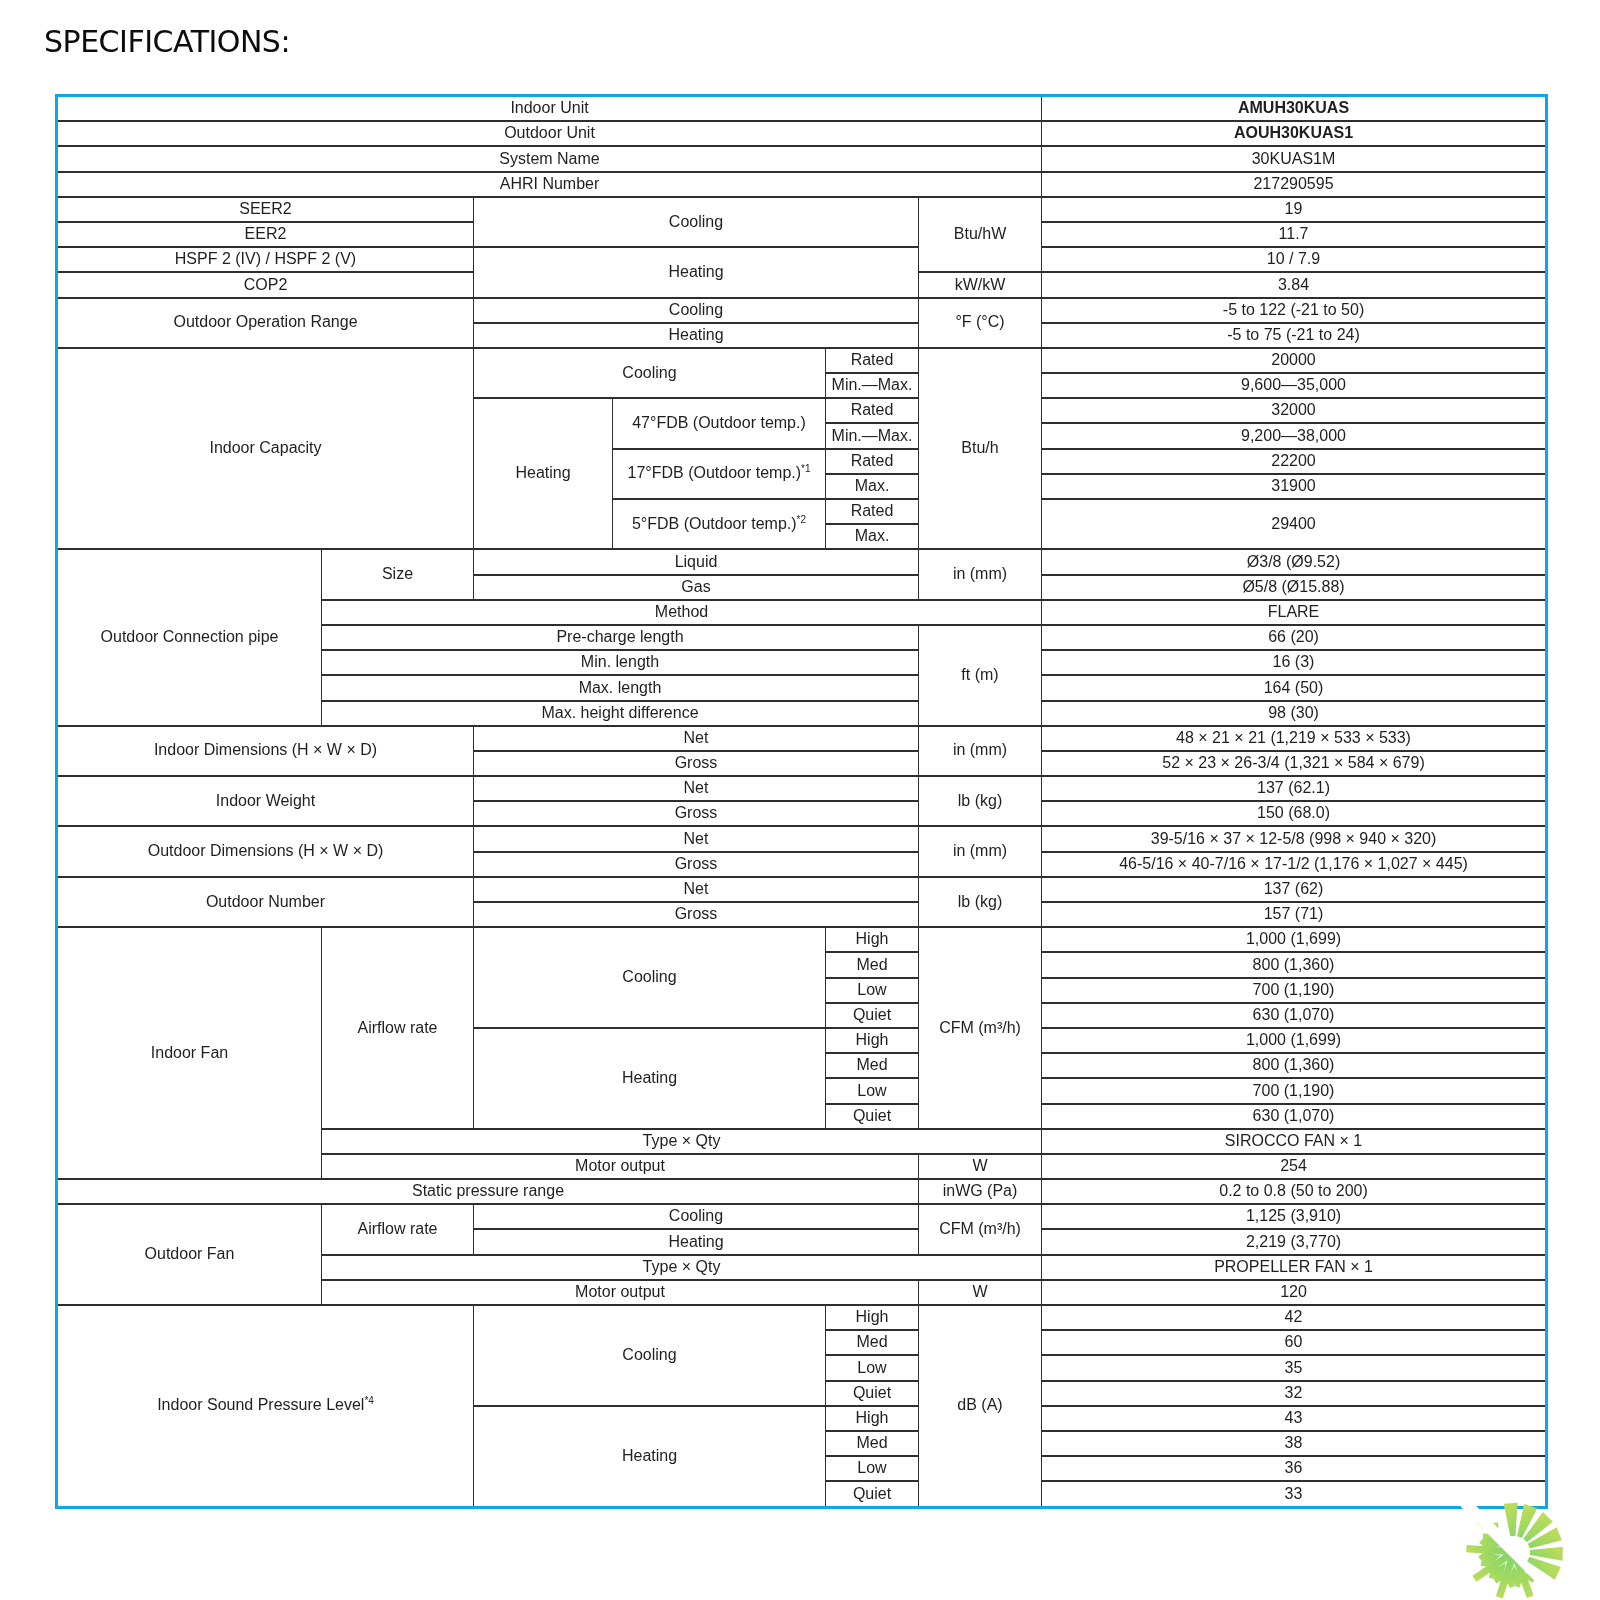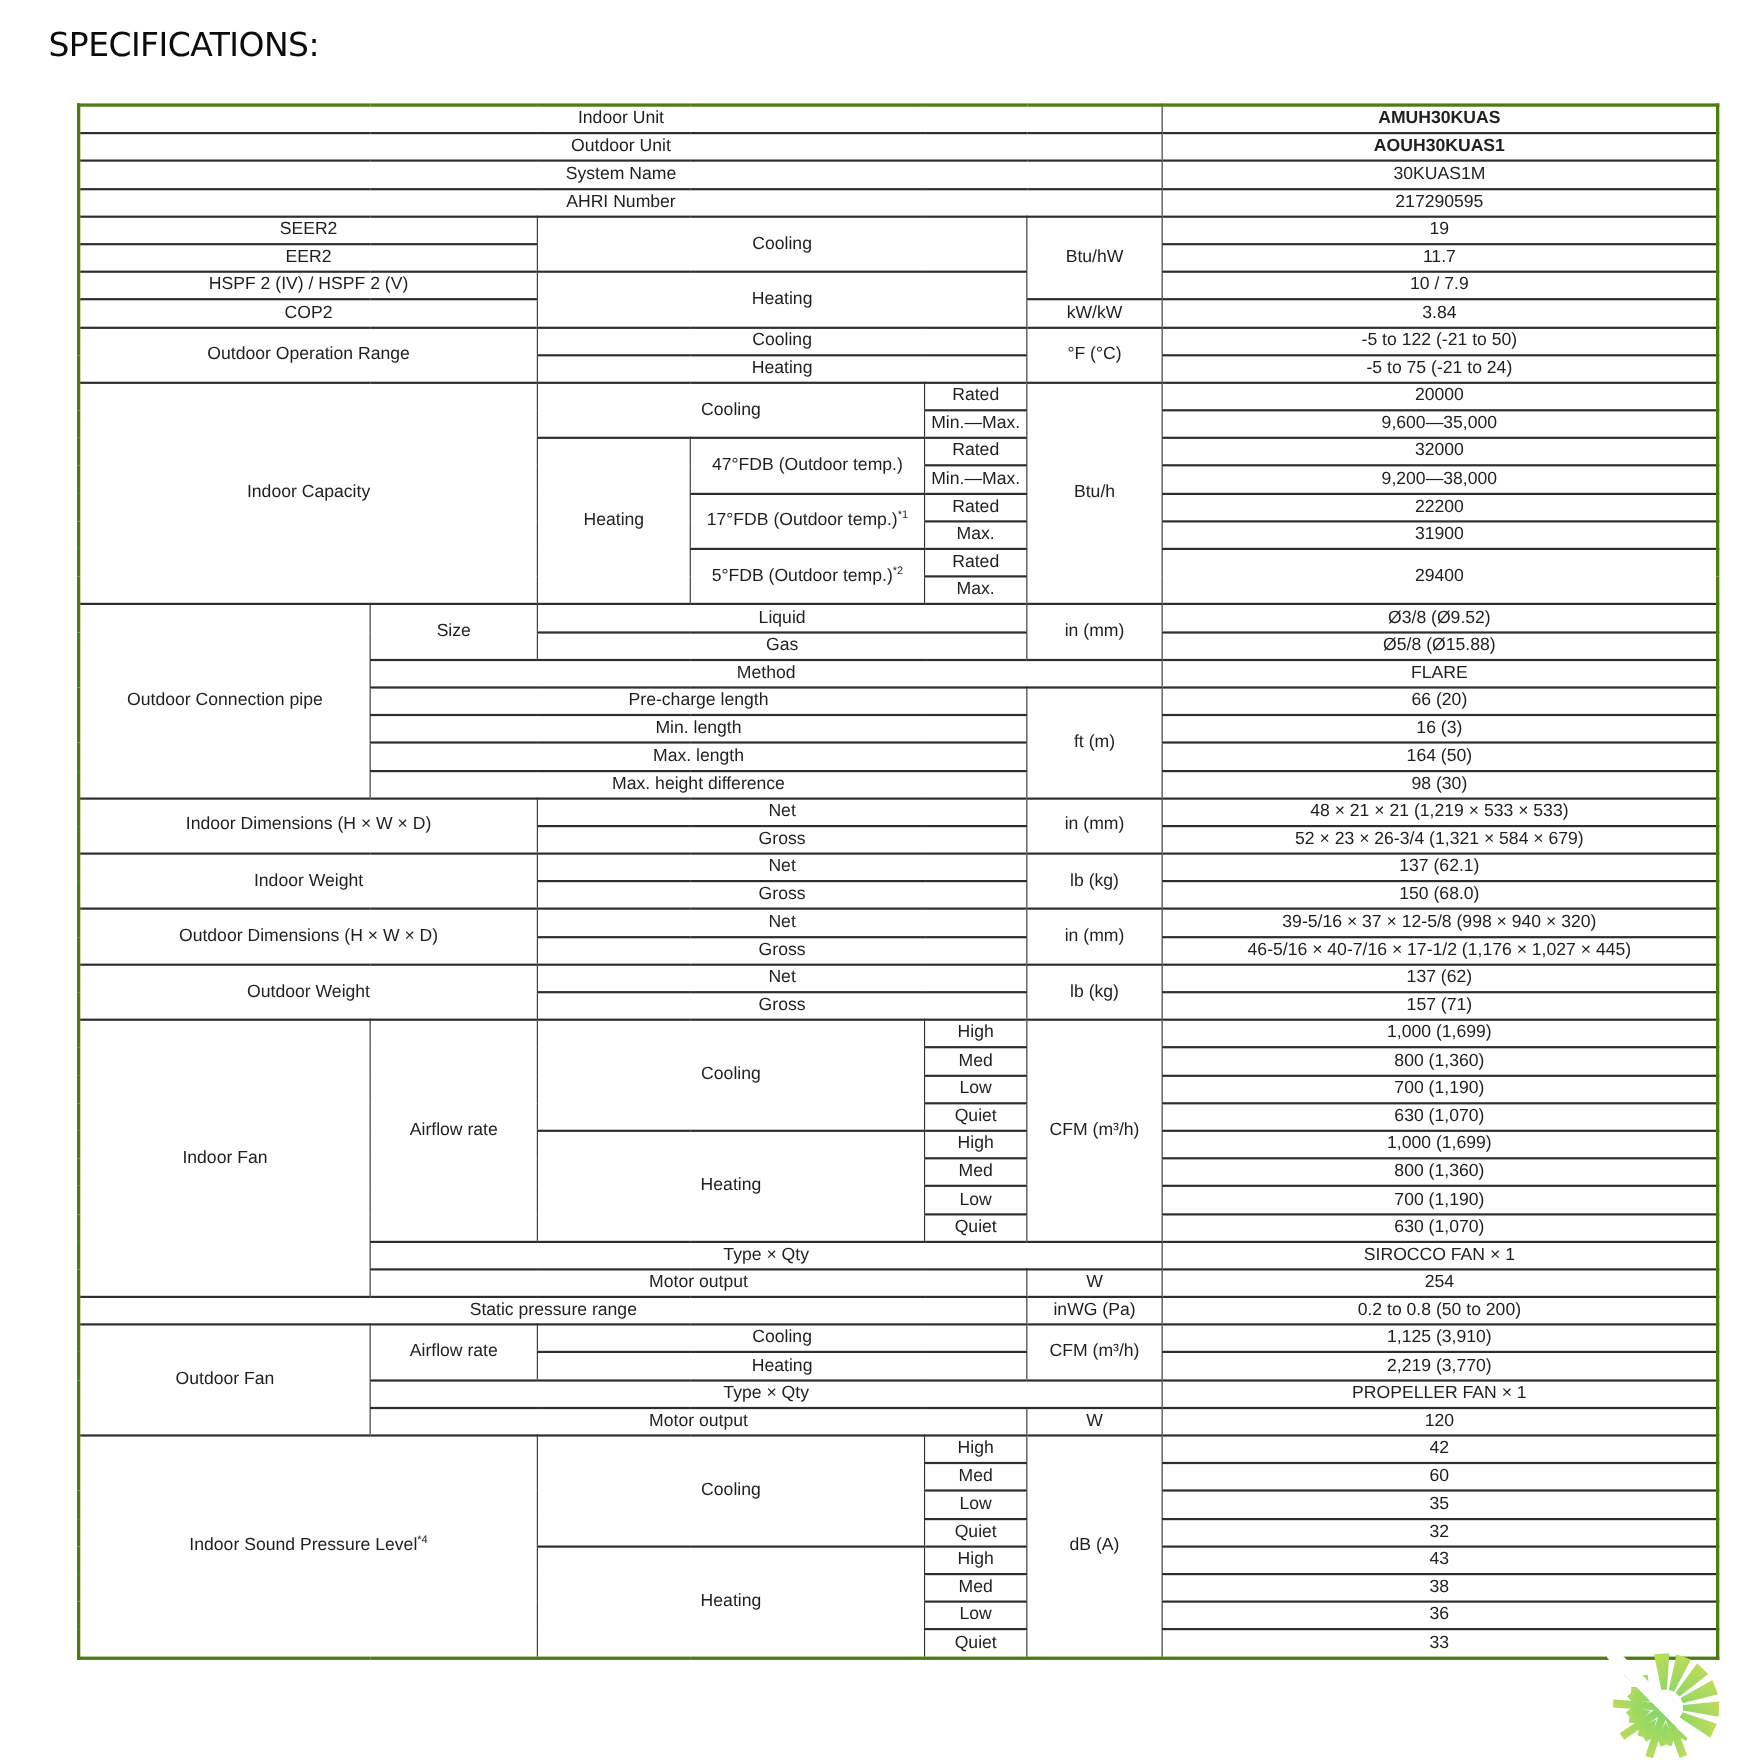--- a/index.html
+++ b/index.html
@@ -6,23 +6,23 @@
   body{
     width:1600px;height:1600px;position:relative;background:#ffffff;
     font-family:"Liberation Sans",sans-serif;color:#1f1f1f;overflow:hidden;
   }
   .page-title{
     position:absolute;left:44px;top:24px;margin:0;
     font-family:"DejaVu Sans",sans-serif;
     font-size:30px;font-weight:400;color:#0c0c0c;letter-spacing:-0.5px;
   }
   table.spec{
-    position:absolute;left:70px;top:94px;width:1490px;
+    position:absolute;left:55px;top:94px;width:1490px;
     border-collapse:collapse;table-layout:fixed;
-    border:3px solid #4d7c0f;
+    border:3px solid #0ea5e9;
   }
   table.spec td{
     border:1.4px solid #2e2e2e;
     border-top-width:2px;border-bottom-width:2px;
     height:23.2px;line-height:1.05;
     text-align:center;vertical-align:middle;
     font-size:16px;padding:0 3px;
     overflow:hidden;white-space:nowrap;
   }
   table.spec td.bold{font-weight:700;}
@@ -187,21 +187,21 @@
         <td colspan="2" rowspan="2">Outdoor Dimensions (H × W × D)</td>
         <td colspan="3">Net</td>
         <td rowspan="2">in (mm)</td>
         <td>39-5/16 × 37 × 12-5/8 (998 × 940 × 320)</td>
       </tr>
       <tr>
         <td colspan="3">Gross</td>
         <td>46-5/16 × 40-7/16 × 17-1/2 (1,176 × 1,027 × 445)</td>
       </tr>
       <tr>
-        <td colspan="2" rowspan="2">Outdoor Weight</td>
+        <td colspan="2" rowspan="2">Outdoor Number</td>
         <td colspan="3">Net</td>
         <td rowspan="2">lb (kg)</td>
         <td>137 (62)</td>
       </tr>
       <tr>
         <td colspan="3">Gross</td>
         <td>157 (71)</td>
       </tr>
       <tr>
         <td rowspan="10">Indoor Fan</td>

